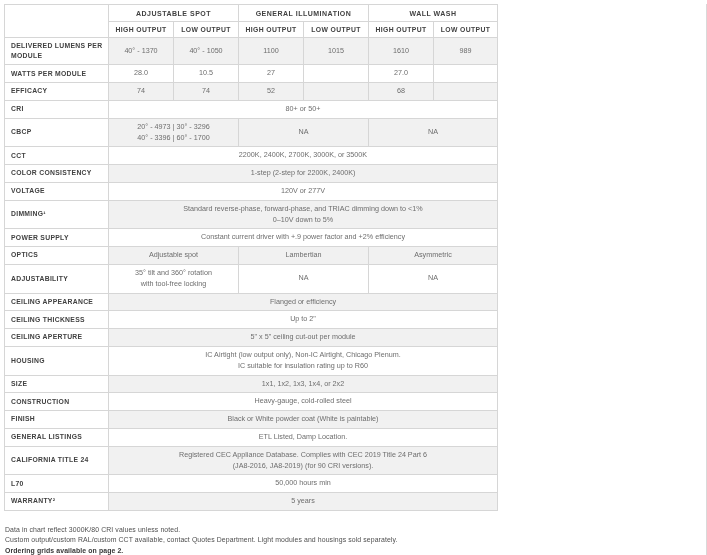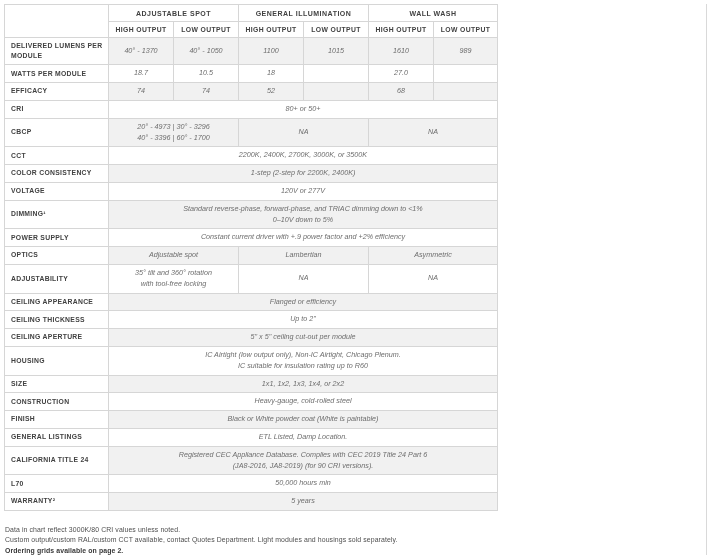--- a/index.html
+++ b/index.html
@@ -56,21 +56,20 @@
   }
   .value-cell {
     font-size: 7.2px;
     color: #6d6d6d;
     text-align: center;
     padding: 3px 9px;
     line-height: 1.5;
     white-space: pre-line;
     background: #fff;
     height: 15px;
-    font-style: italic;
   }
   tr.shaded .value-cell { background: #f1f1f1; }
   .notes { margin: 14px 0 0 5px; }
   .note {
     font-size: 6.9px;
     color: #4e4e4e;
     line-height: 10.4px;
     letter-spacing: 0.1px;
   }
   .note.bold { font-weight: bold; color: #373737; }
@@ -111,23 +110,23 @@
           <td class="label-cell">DELIVERED LUMENS PER MODULE</td>
           <td colspan="1" class="value-cell">40° - 1370</td>
           <td colspan="1" class="value-cell">40° - 1050</td>
           <td colspan="1" class="value-cell">1100</td>
           <td colspan="1" class="value-cell">1015</td>
           <td colspan="1" class="value-cell">1610</td>
           <td colspan="1" class="value-cell">989</td>
         </tr>
         <tr>
           <td class="label-cell">WATTS PER MODULE</td>
-          <td colspan="1" class="value-cell">18.7</td>
+          <td colspan="1" class="value-cell">28.0</td>
           <td colspan="1" class="value-cell">10.5</td>
-          <td colspan="1" class="value-cell">18</td>
+          <td colspan="1" class="value-cell">27</td>
           <td colspan="1" class="value-cell"></td>
           <td colspan="1" class="value-cell">27.0</td>
           <td colspan="1" class="value-cell"></td>
         </tr>
         <tr class="shaded">
           <td class="label-cell">EFFICACY</td>
           <td colspan="1" class="value-cell">74</td>
           <td colspan="1" class="value-cell">74</td>
           <td colspan="1" class="value-cell">52</td>
           <td colspan="1" class="value-cell"></td>

